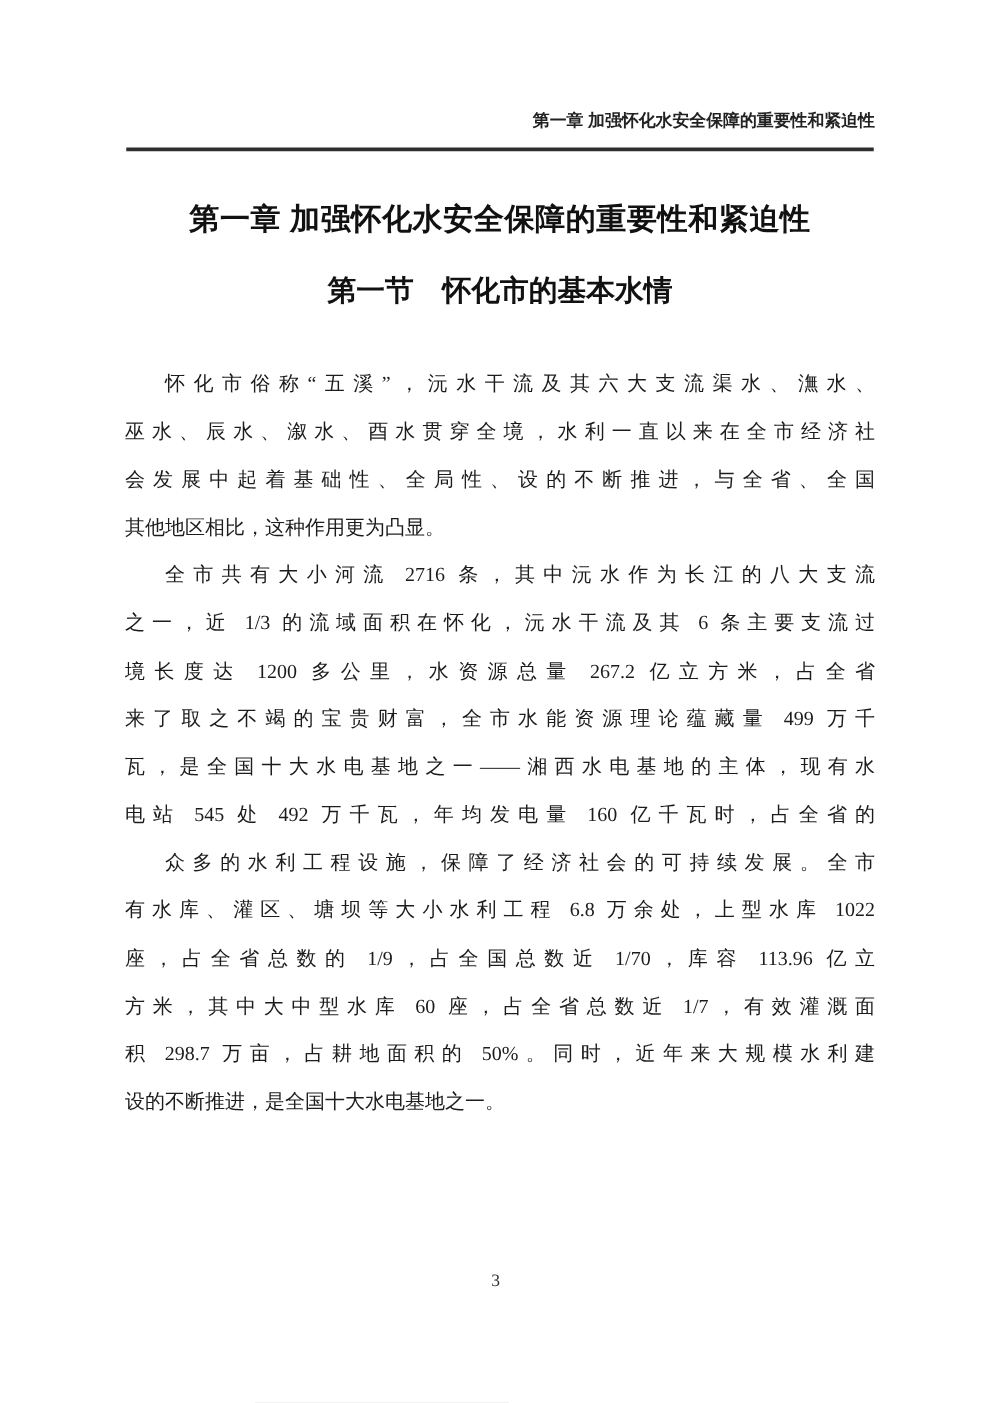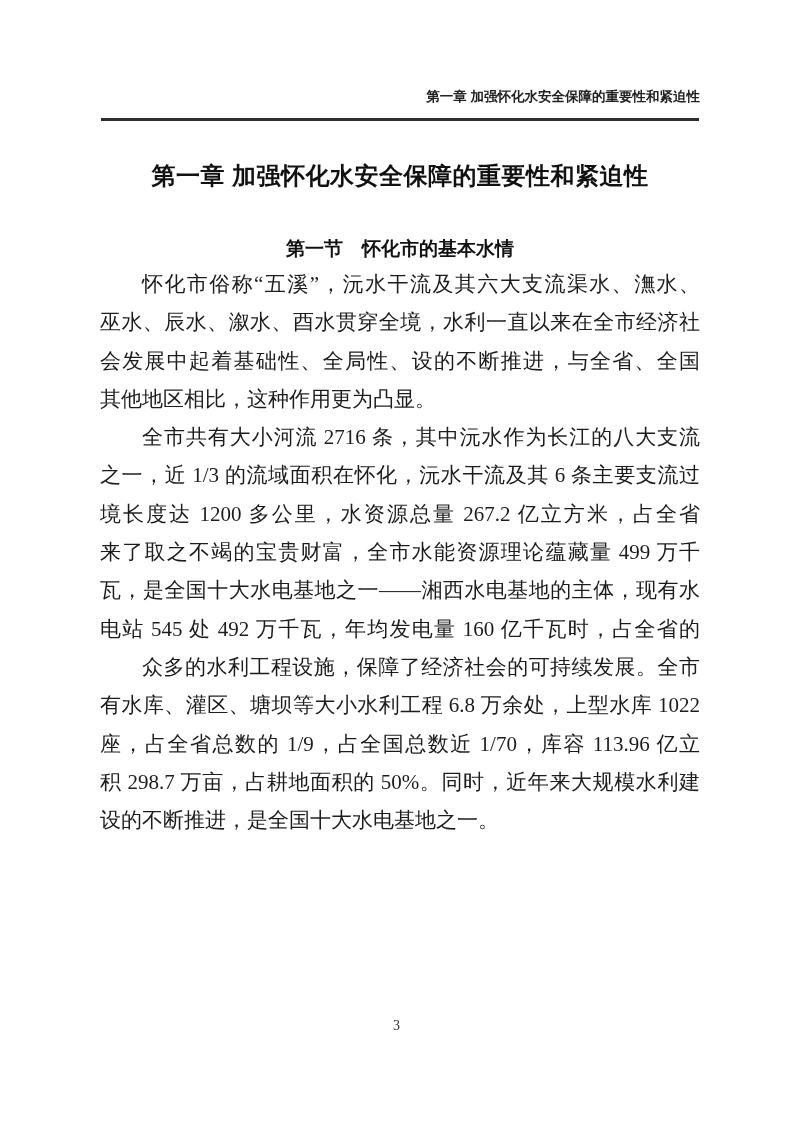--- a/index.html
+++ b/index.html
@@ -47,33 +47,33 @@
     text-align: center;
     font-family: "Liberation Sans", "DejaVu Sans", sans-serif;
     font-weight: bold;
     font-size: 24px;
     line-height: 36px;
     color: #111;
     letter-spacing: 0.5px;
   }
   
   .section-title {
-    top: 232px;
+    top: 216px;
     margin: 0;
     text-align: center;
     font-family: "Liberation Serif", "DejaVu Serif", serif;
     font-weight: bold;
-    font-size: 19px;
+    font-size: 23px;
     line-height: 34px;
     color: #111;
   }
   
   .body-text {
-    top: 265px;
-    font-size: 21px;
+    top: 289px;
+    font-size: 16px;
     color: #1c1c1c;
   }
   .para {
     margin: 0;
     padding: 0;
   }
   .line {
     display: block;
     height: 38.3px;
     line-height: 38.3px;
@@ -127,20 +127,21 @@
       <span class="line">境长度达 1200 多公里，水资源总量 267.2 亿立方米，占全省</span>
       <span class="line">来了取之不竭的宝贵财富，全市水能资源理论蕴藏量 499 万千</span>
       <span class="line">瓦，是全国十大水电基地之一——湘西水电基地的主体，现有水</span>
       <span class="line">电站 545 处 492 万千瓦，年均发电量 160 亿千瓦时，占全省的</span>
     </p>
 
     <p class="para">
       <span class="line indent">众多的水利工程设施，保障了经济社会的可持续发展。全市</span>
       <span class="line">有水库、灌区、塘坝等大小水利工程 6.8 万余处，上型水库 1022</span>
       <span class="line">座，占全省总数的 1/9，占全国总数近 1/70，库容 113.96 亿立</span>
+      <span class="line">方米，其中大中型水库 60 座，占全省总数近 1/7，有效灌溉面</span>
       <span class="line">积 298.7 万亩，占耕地面积的 50%。同时，近年来大规模水利建</span>
       <span class="line last">设的不断推进，是全国十大水电基地之一。</span>
     </p>
 
   </div>
 
   <div class="page-footer">
     <span>3</span>
   </div>
 

